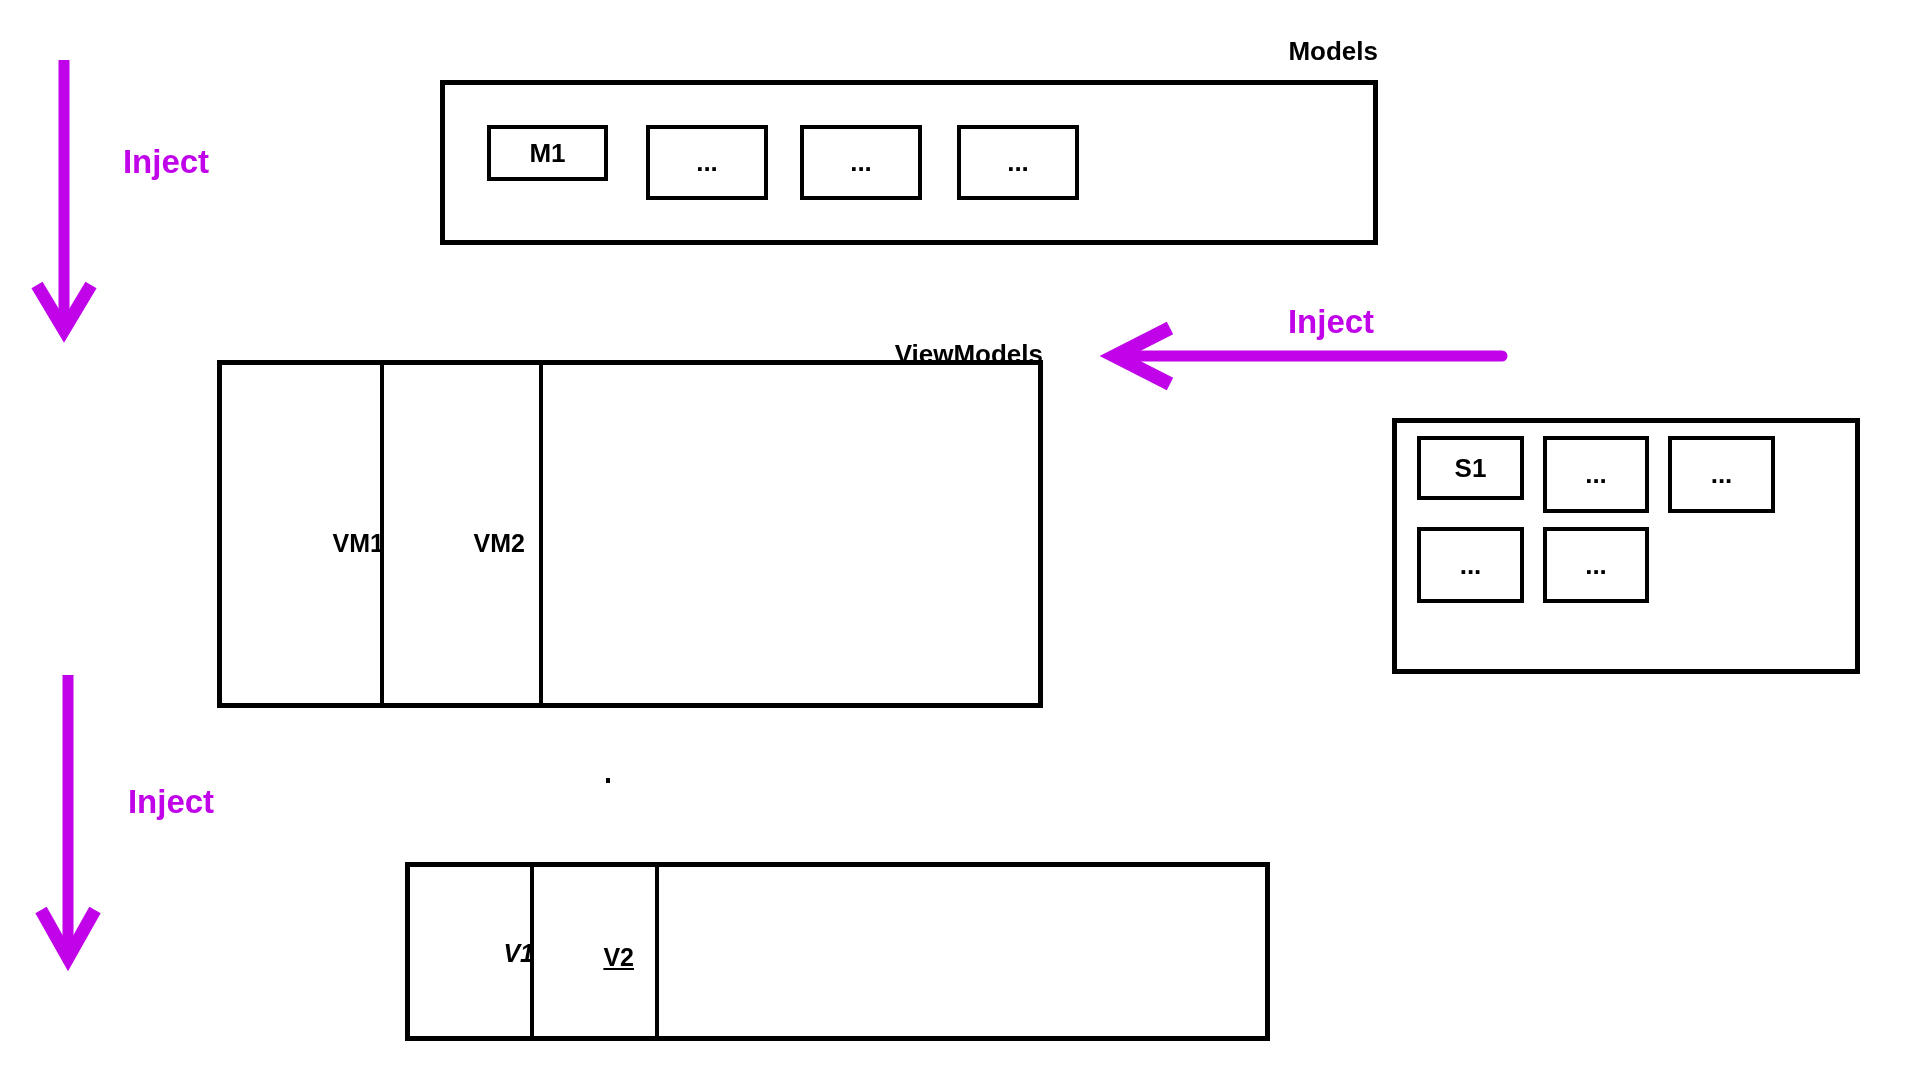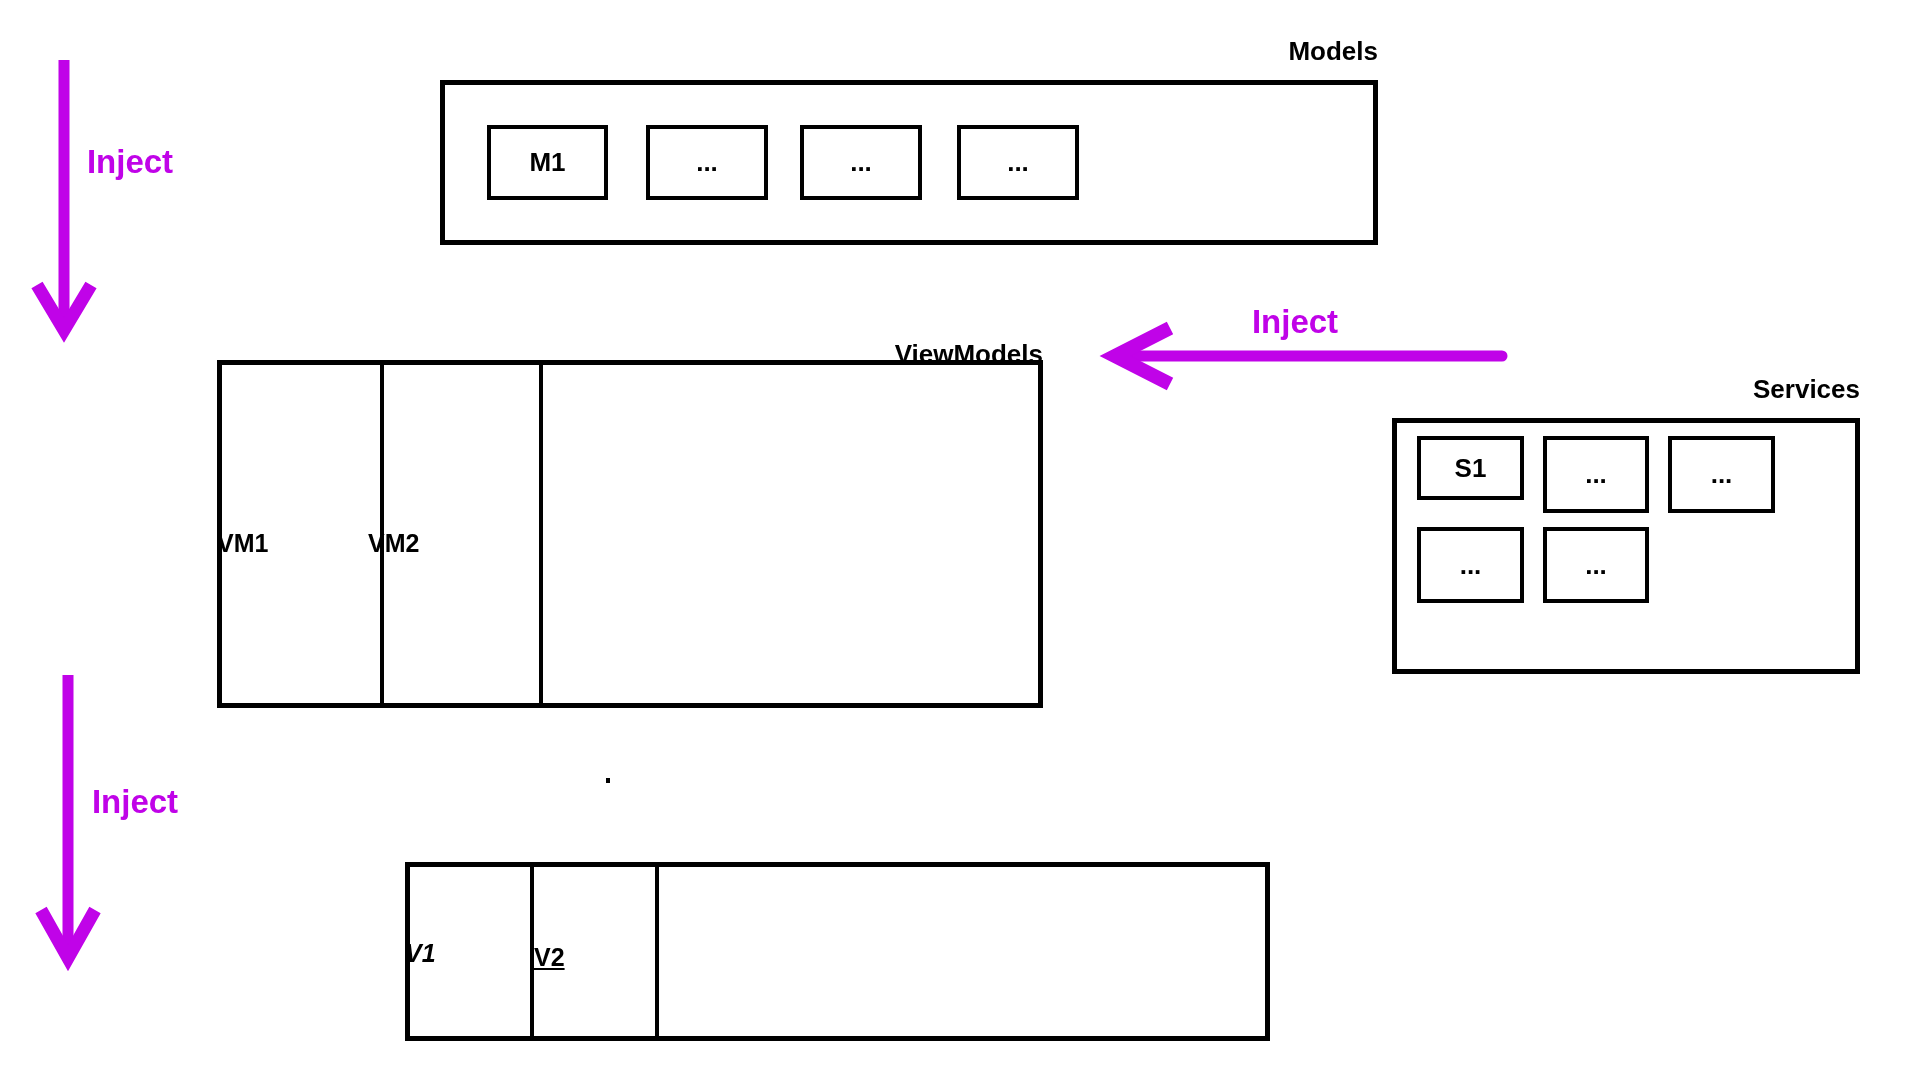--- a/index.html
+++ b/index.html
@@ -15,24 +15,24 @@
   .outer-box{
     border:5px solid var(--line,#000);background:#fff;box-sizing:border-box;
   }
   .mini-box{
     border:4px solid var(--line,#000);background:#fff;box-sizing:border-box;
     display:flex;align-items:center;justify-content:center;
     font-size:26px;
   }
   .v-divider{background:var(--line,#000);width:4px;}
   .cell-label{
-    font-size:25px;line-height:30px;text-align:left;
+    font-size:25px;line-height:30px;text-align:right;
   }
   .inject-label{
-    color:var(--accent,#c003e8);font-size:33px;line-height:40px;text-align:center;
+    color:var(--accent,#c003e8);font-size:33px;line-height:40px;text-align:center;padding-left:36px;
   }
   svg.arrow{overflow:visible;}
   svg.arrow .stroke{stroke:var(--accent,#c003e8);fill:none;}
   #stray-dot{background:var(--line,#000);width:4px;height:5px;}
 </style>
 </head>
 <body>
 
 <div id="stage">
 
@@ -49,41 +49,40 @@
   <div class="inject-label abs" style="left:75px;top:782px;width:120px;">Inject</div>
 
   <svg class="arrow abs" style="left:1090px;top:316px;" width="430" height="90" viewBox="0 0 430 90">
     <line class="stroke" x1="412" y1="40" x2="34" y2="40" stroke-width="11" stroke-linecap="round"></line>
     <path class="stroke" d="M 80 12 L 25 40 L 80 68" stroke-width="14"></path>
   </svg>
   <div class="inject-label abs" style="left:1185px;top:302px;width:220px;">Inject</div>
 
   <div class="group-title abs" style="left:440px;top:38px;width:938px;">Models</div>
   <div class="outer-box abs" style="left:440px;top:80px;width:938px;height:165px;"></div>
-  <div class="mini-box abs" style="left:487px;top:125px;width:121px;height:75px;">
+  <div class="mini-box abs" style="left:487px;top:125px;width:121px;height:56px;">
     <span>M1</span>
   </div>
   <div class="mini-box abs" style="left:646px;top:125px;width:122px;height:75px;">
     <span>...</span>
   </div>
   <div class="mini-box abs" style="left:800px;top:125px;width:122px;height:75px;">
     <span>...</span>
   </div>
   <div class="mini-box abs" style="left:957px;top:125px;width:122px;height:75px;">
     <span>...</span>
   </div>
 
   <div class="group-title abs" style="left:217px;top:320px;width:826px;margin-top:21px;">ViewModels</div>
   <div class="outer-box abs" style="left:217px;top:360px;width:826px;height:348px;"></div>
   <div class="v-divider abs" style="left:380px;top:360px;height:348px;"></div>
   <div class="v-divider abs" style="left:539px;top:360px;height:348px;"></div>
   <div class="cell-label abs" style="left:217px;top:528px;width:167px;">VM1</div>
   <div class="cell-label abs" style="left:368px;top:528px;width:157px;">VM2</div>
 
-  <div class="group-title abs" style="left:1392px;top:376px;width:468px;">Services</div>
   <div class="outer-box abs" style="left:1392px;top:418px;width:468px;height:256px;"></div>
   <div class="mini-box abs" style="left:1417px;top:436px;width:107px;height:64px;">
     <span>S1</span>
   </div>
   <div class="mini-box abs" style="left:1543px;top:436px;width:106px;height:77px;">
     <span>...</span>
   </div>
   <div class="mini-box abs" style="left:1668px;top:436px;width:107px;height:77px;">
     <span>...</span>
   </div>

